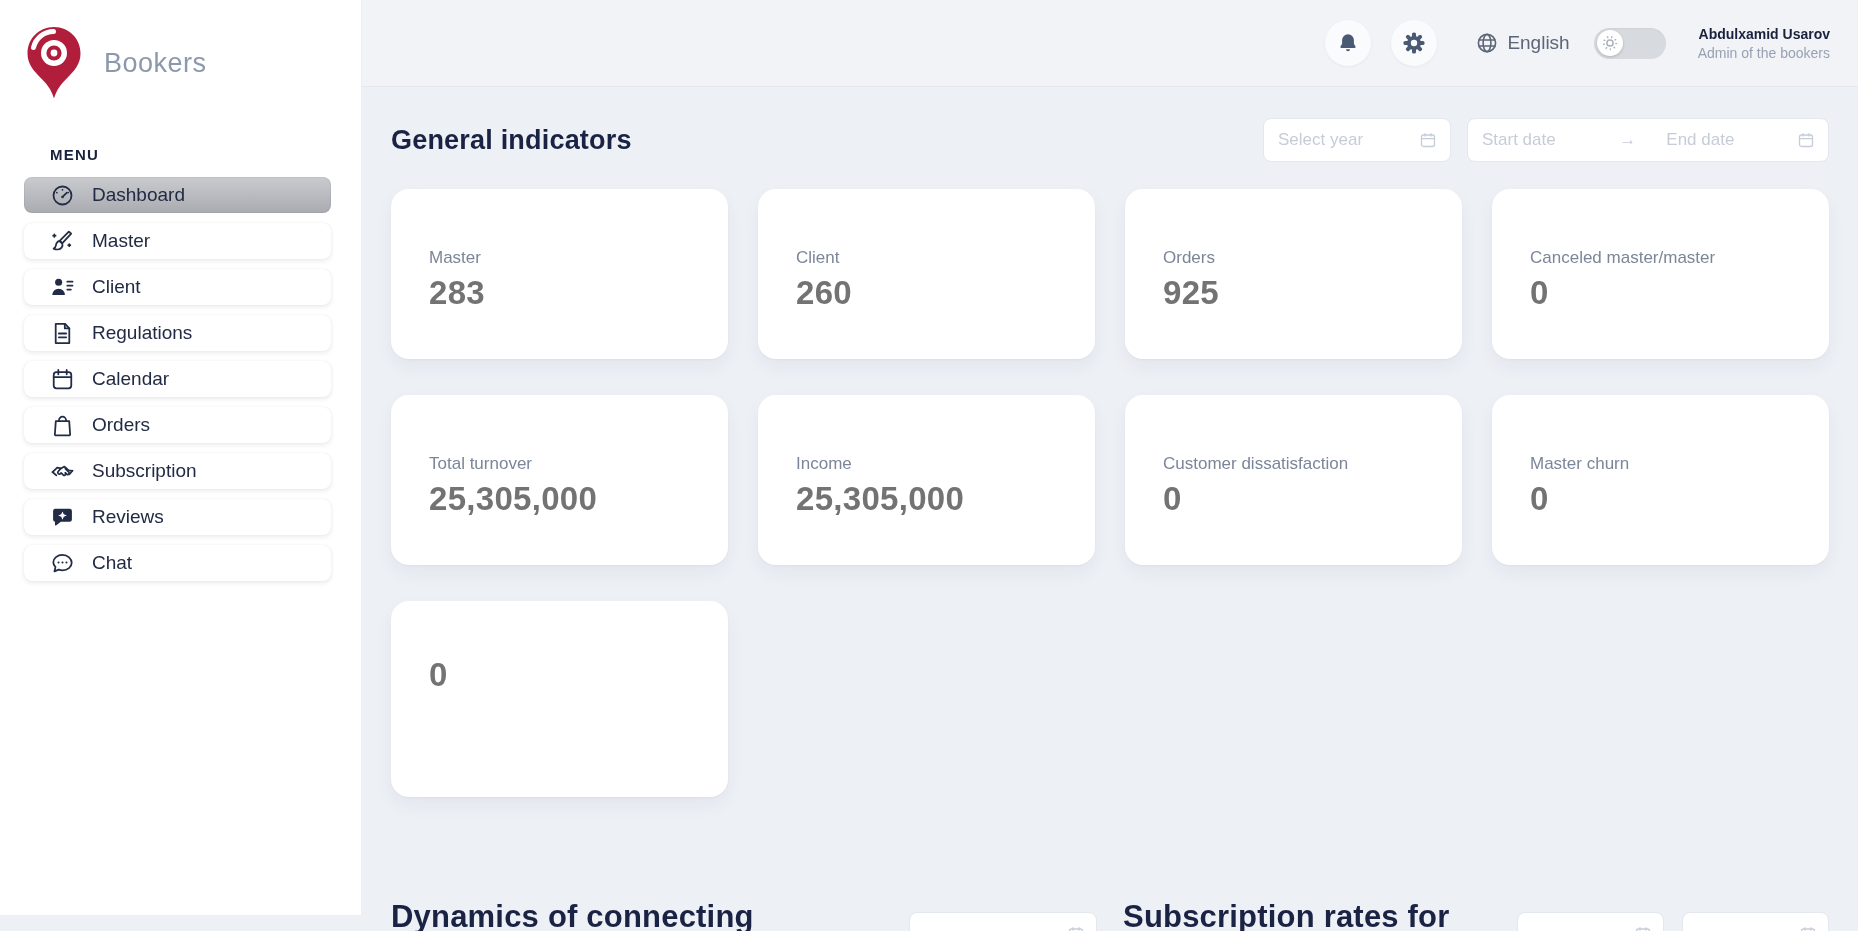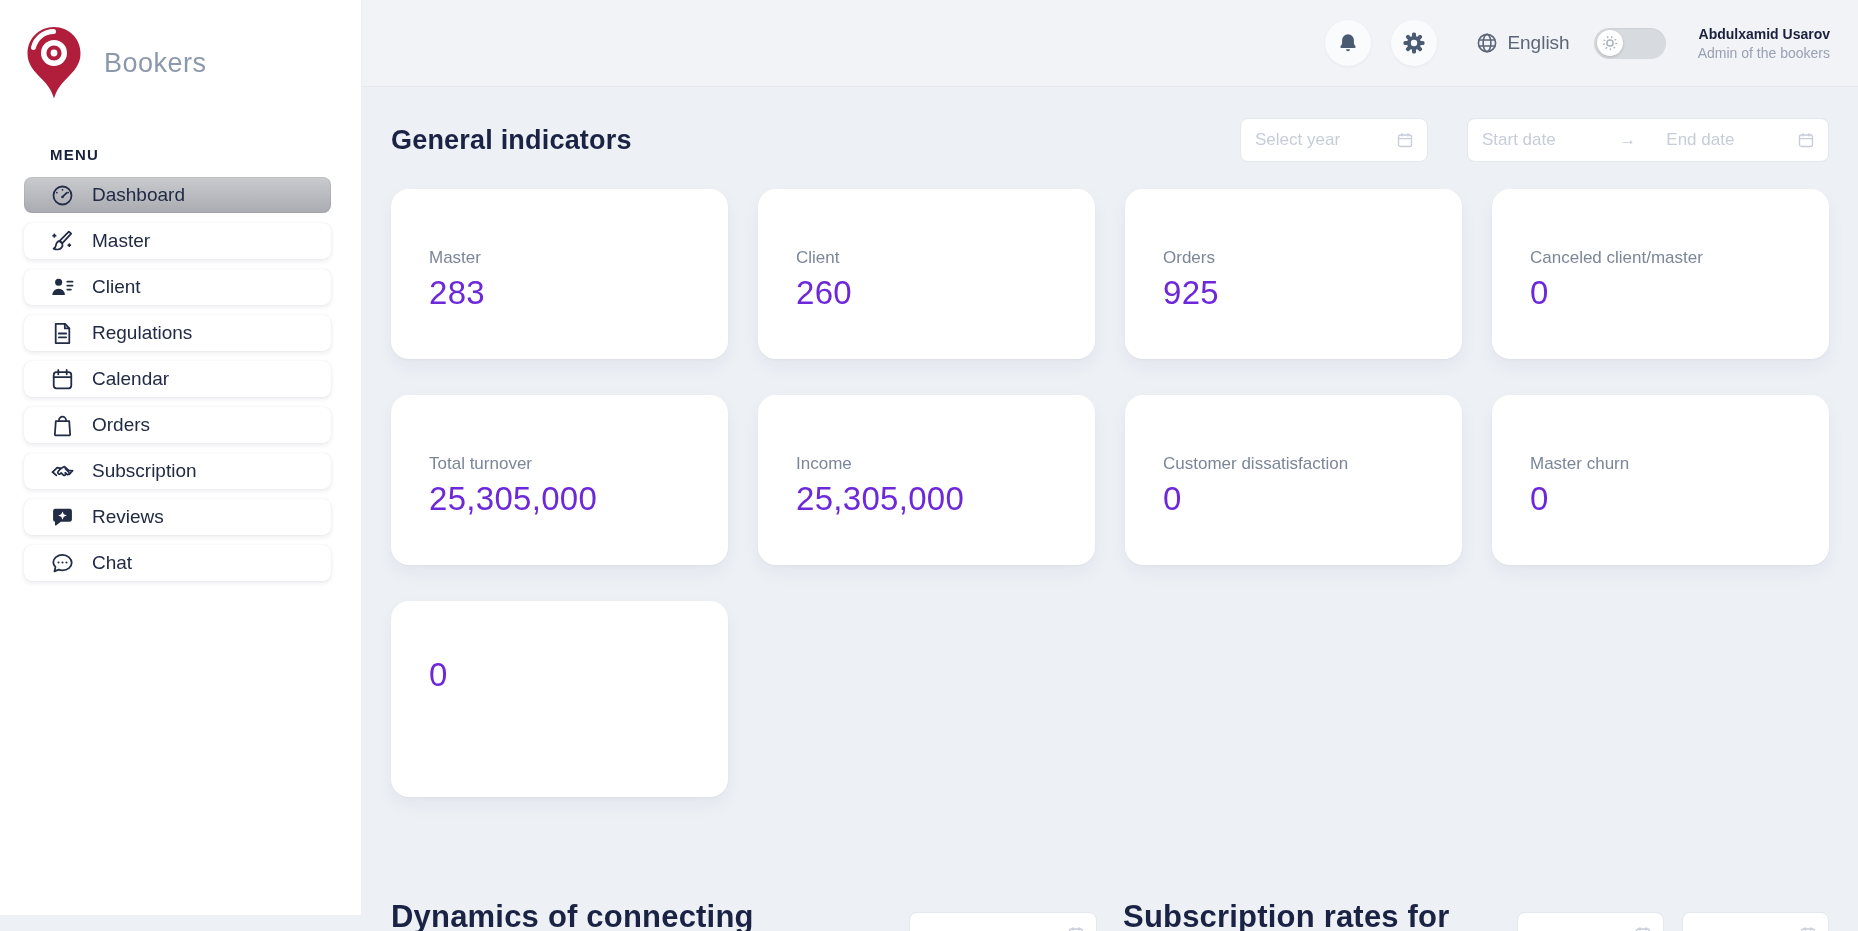--- a/index.html
+++ b/index.html
@@ -57,21 +57,21 @@
   .user-name { font-size:14px; font-weight:700; color:#19213d; }
   .user-role { font-size:14px; color:#98a1b3; margin-top:3px; }
 
   
   .content {
     position:absolute; left:362px; right:0; top:87px; bottom:0;
     padding:31px 29px 0 29px; overflow:hidden; background:#edf0f5;
   }
   .head-row { display:flex; align-items:center; justify-content:space-between; }
   .page-title { font-size:27px; font-weight:700; color:#1b2344; letter-spacing:.2px; }
-  .filters { display:flex; gap:39px; }
+  .filters { display:flex; gap:16px; }
   .date-input {
     height:44px; background:#ffffff; border:1px solid #e3e7ee; border-radius:8px;
     display:flex; align-items:center; padding:0 14px; cursor:pointer;
     font-size:17px; color:#c6ccd8;
   }
   .date-input .ph { white-space:nowrap; }
   .di-year { width:188px; justify-content:space-between; }
   .di-local { width:187px; justify-content:space-between; gap:8px; }
   .di-range { width:362px; }
   .di-range .ph-start { flex:1 1 auto; }
@@ -80,21 +80,21 @@
 
   
   .cards { margin-top:27px; display:grid; grid-template-columns:repeat(4,1fr); column-gap:30px; row-gap:36px; align-items:start; }
   .card {
     background:#ffffff; border-radius:18px; height:170px;
     box-shadow:0 8px 18px rgba(30,40,70,.05), 0 1px 2px rgba(30,40,70,.04);
     padding:57px 36px 0 38px;
   }
   .card:nth-child(n+9) { height:196px; padding-top:52px; }
   .card-label { font-size:17px; color:#7b8698; line-height:1.45; max-width:210px; }
-  .card-value { font-size:33px; font-weight:400; color:#6d28d9; margin-top:3px; letter-spacing:.3px; }
+  .card-value { font-size:33px; font-weight:700; color:#737373; margin-top:3px; letter-spacing:.3px; }
 
   
   .sections { margin-top:101px; display:flex; gap:26px; }
   .section { flex:1 1 0; display:flex; justify-content:space-between; align-items:flex-start; }
   .section-title { font-size:31px; font-weight:700; color:#1b2344; letter-spacing:.2px; line-height:1.2; }
   .section-selects { display:flex; gap:18px; margin-top:14px; }
   .mini-select {
     height:44px; background:#ffffff; border:1px solid #e3e7ee; border-radius:8px;
     display:flex; align-items:center; justify-content:flex-end; padding:0 12px; cursor:pointer;
   }
@@ -299,21 +299,21 @@
     </div>
       <div class="card">
       <div class="card-label">Client</div>
       <div class="card-value">260</div>
     </div>
       <div class="card">
       <div class="card-label">Orders</div>
       <div class="card-value">925</div>
     </div>
       <div class="card">
-      <div class="card-label">Canceled client/master</div>
+      <div class="card-label">Canceled master/master</div>
       <div class="card-value">0</div>
     </div>
       <div class="card">
       <div class="card-label">Total turnover</div>
       <div class="card-value">25,305,000</div>
     </div>
       <div class="card">
       <div class="card-label">Income</div>
       <div class="card-value">25,305,000</div>
     </div>

